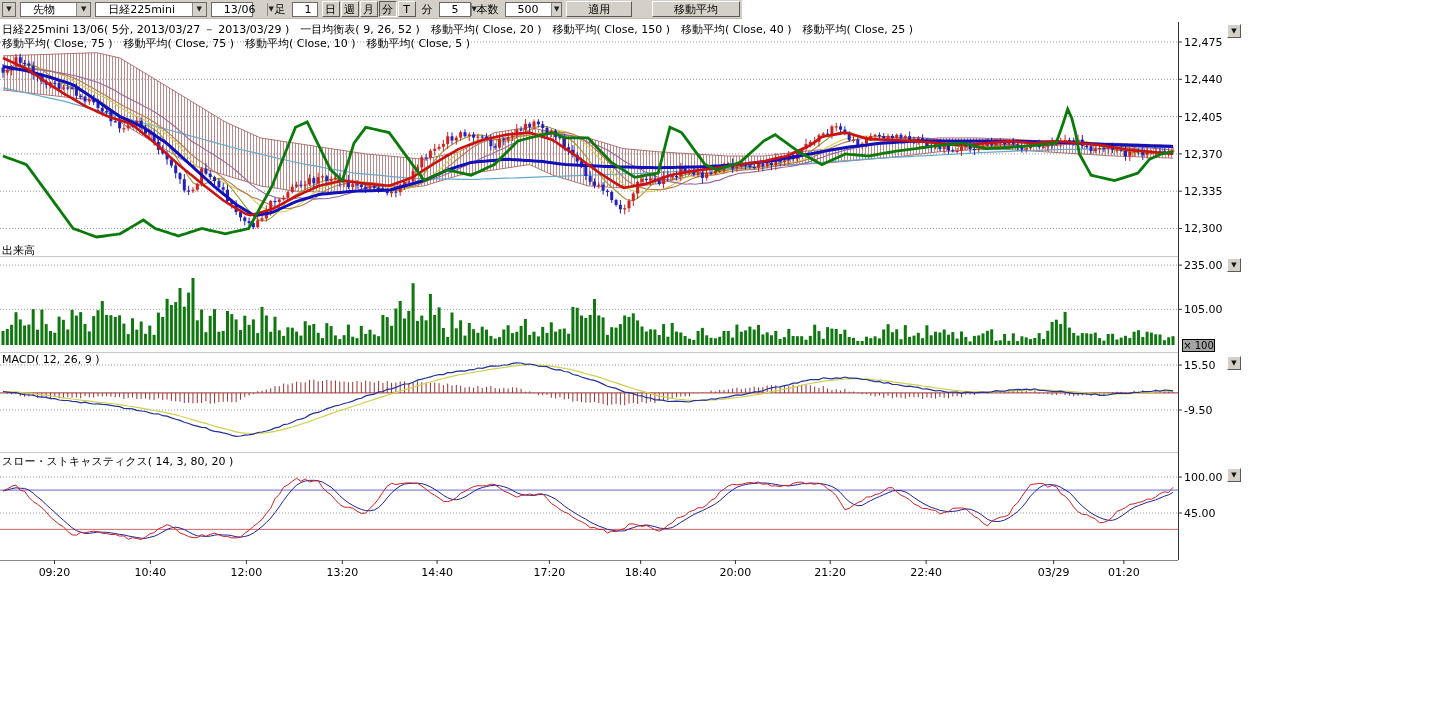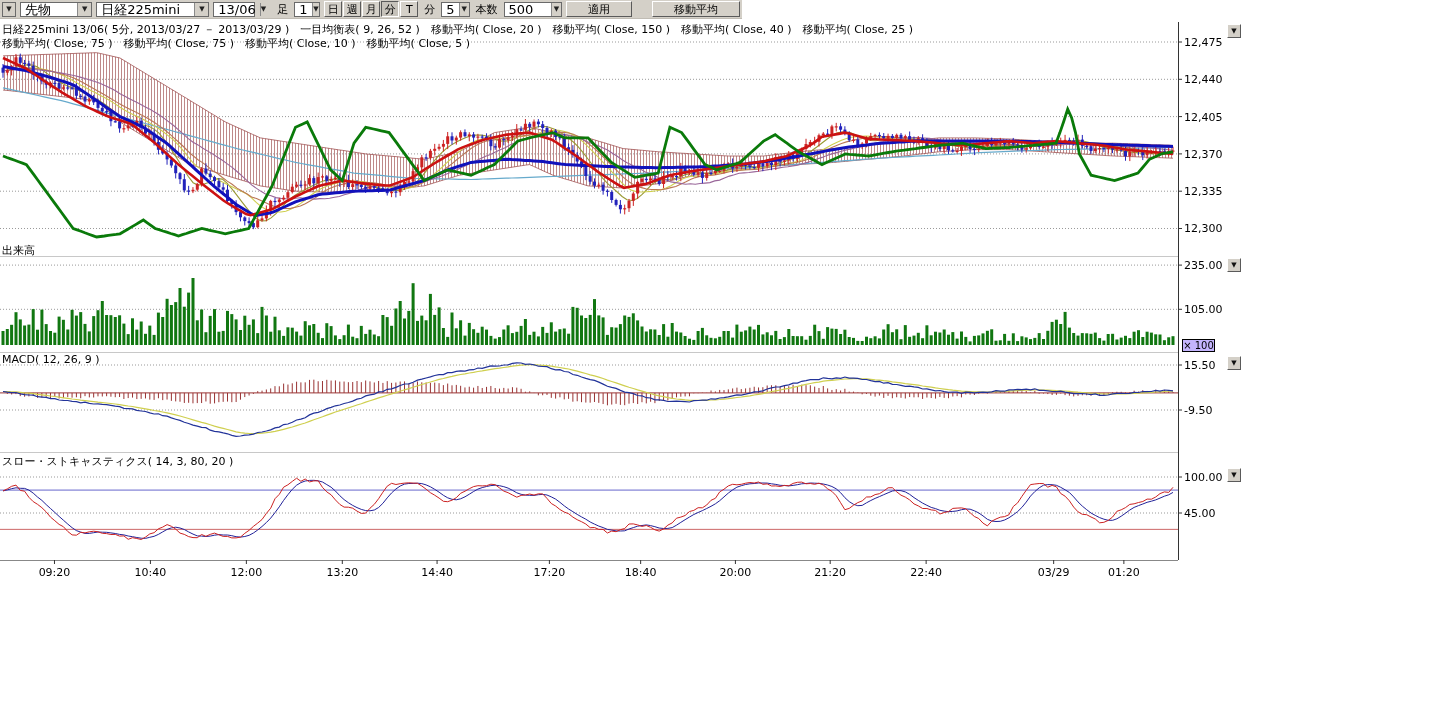--- a/index.html
+++ b/index.html
@@ -7,41 +7,41 @@
   .screen{position:relative;width:1442px;height:724px;background:#ffffff;overflow:hidden;}
 
   
   .toolbar{
     position:absolute;top:0;left:0;width:742px;height:19px;
     background:#d4d0c8;border-bottom:1px solid #c0bcb4;
     display:flex;align-items:center;box-sizing:border-box;
     padding:1px 2px;gap:4px;z-index:5;font-size:11px;white-space:nowrap;
   }
   .combo{display:inline-flex;align-items:stretch;background:#fff;border:1px solid #6a6a6a;height:15px;box-sizing:border-box;}
-  .combo-text{padding:0 4px;font-size:13px;line-height:13px;color:#000;}
+  .combo-text{padding:0 12px;font-size:11px;line-height:13px;color:#000;}
   .combo-arrow{width:13px;background:#d4d0c8;border-left:1px solid #8a8a8a;
     font-size:7px;line-height:13px;text-align:center;color:#222;}
   .tb-label{font-size:11px;color:#000;margin:0 2px;}
   .tb-button{background:#d4d0c8;border:1px solid;border-color:#ffffff #5a5a5a #5a5a5a #ffffff;
     font-family:"DejaVu Sans",sans-serif;font-size:11px;height:16px;line-height:13px;padding:0 21px;cursor:default;}
   .period-group{display:inline-flex;gap:1px;}
   .period-btn{width:18px;padding:0;text-align:center;}
   .period-btn.active{border-color:#5a5a5a #ffffff #ffffff #5a5a5a;background:#c6c2ba;}
   .gap-lg{width:14px;}
 
   
   svg{font-family:"DejaVu Sans",sans-serif;}
   .pane-arrow{
     position:absolute;left:1227px;width:14px;height:14px;box-sizing:border-box;
     background:#d4d0c8;border:1px solid;border-color:#ffffff #5a5a5a #5a5a5a #ffffff;
     font-size:7px;line-height:12px;text-align:center;color:#111;z-index:4;cursor:default;
   }
   .mult-box{
     position:absolute;left:1182px;top:339px;width:33px;height:13px;box-sizing:border-box;
-    background:#c4b5fd;border:1px solid #000;font-size:10px;line-height:11px;text-align:center;z-index:4;
+    background:#a3a3a3;border:1px solid #000;font-size:10px;line-height:11px;text-align:center;z-index:4;
   }
 </style>
 </head>
 <body>
 
 <div class="screen">
 
   <svg id="chart" style="position:absolute;left:0;top:0;z-index:1" width="1242" height="595" viewBox="0 0 1242 595">
       <defs>
         <pattern id="hatch" width="3" height="4" patternUnits="userSpaceOnUse">

